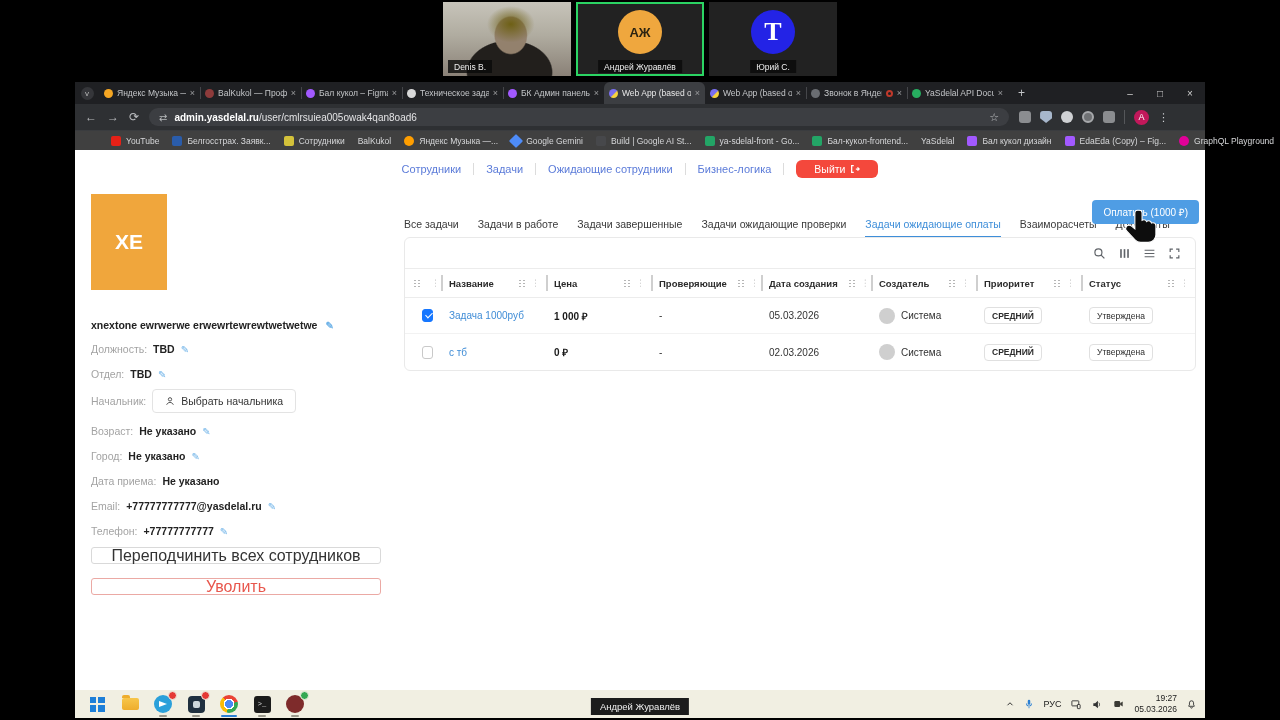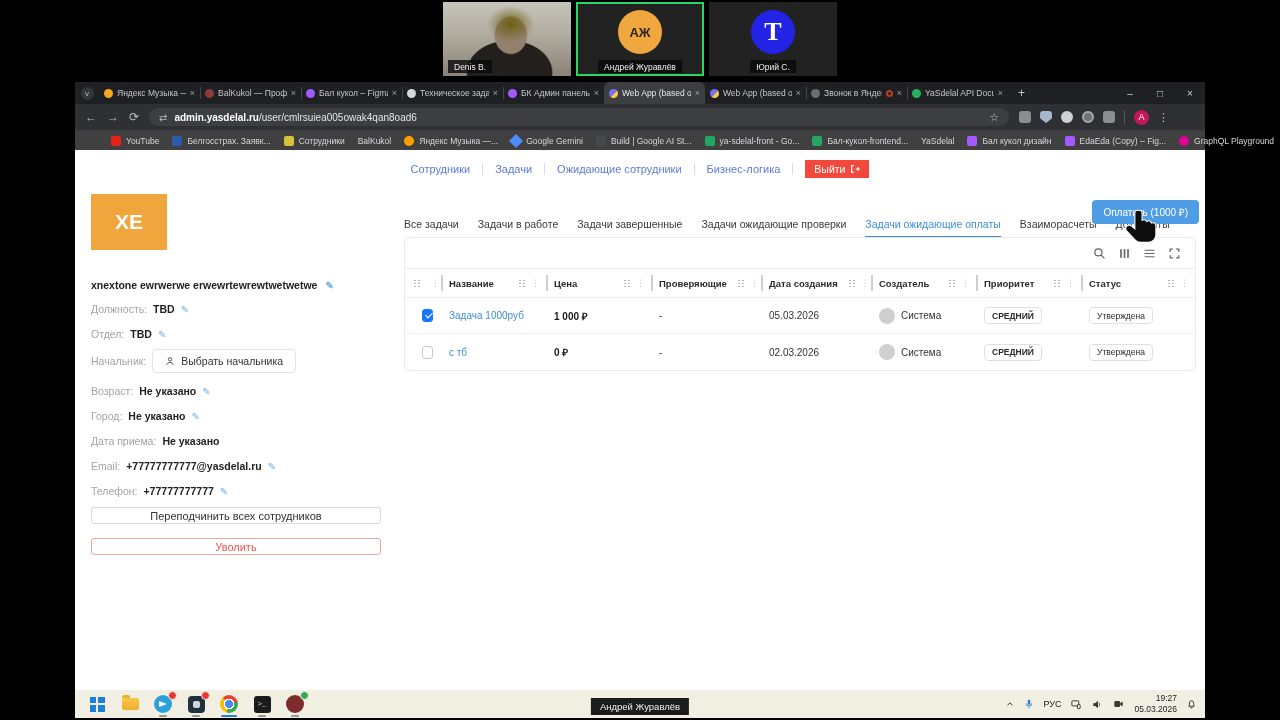--- a/index.html
+++ b/index.html
@@ -83,39 +83,39 @@
   .bico.c-gemini{background:#4e8cf9;transform:rotate(45deg);border-radius:1px;}
   .bico.c-dark{background:#47484b;} .bico.c-sheets{background:#23a566;}
   .bico.c-figma{background:#a259ff;} .bico.c-gql{background:#e10098;border-radius:50%;}
 
   
   .page { position:absolute; top:68px; left:0; right:0; bottom:0; background:#fff; overflow:hidden; }
   .topnav { position:absolute; top:10px; left:0; right:0; display:flex; justify-content:center;
     align-items:center; gap:12px; }
   .navlink { color:#5b7bd9; font-size:11px; white-space:nowrap; }
   .nsep { width:1px; height:12px; background:#dcdcdc; }
-  .logout-btn { background:#f4483c; color:#fff; font-size:10.5px; border-radius:0;
-    padding:3px 9px; display:flex; align-items:center; gap:5px; }
+  .logout-btn { background:#f4483c; color:#fff; font-size:10.5px; border-radius:6px;
+    padding:3px 18px; display:flex; align-items:center; gap:5px; }
 
   
   .sidebar { position:absolute; left:16px; top:44px; width:290px; }
-  .logo { width:76px; height:56px; background:#f0a63c; color:#fff; font-weight:bold; font-size:21px;
+  .logo { width:76px; height:96px; background:#f0a63c; color:#fff; font-weight:bold; font-size:21px;
     display:flex; align-items:center; justify-content:center; }
   .pname { margin-top:29px; font-size:10.5px; font-weight:bold; color:#222; display:flex; gap:8px;
     align-items:center; white-space:nowrap; }
   .pencil { color:#6fb3e8; font-size:10px; }
   .frow { margin-top:11px; height:14px; display:flex; align-items:center; gap:6px; font-size:10.5px;
     white-space:nowrap; }
   .flabel { color:#a3a3a3; }
   .fvalue { color:#222; font-weight:bold; }
   .frow.boss { height:24px; margin-top:8px; }
   .boss-btn { border:1px solid #e3e3e3; border-radius:4px; height:24px; display:flex;
     align-items:center; gap:6px; padding:0 12px; color:#333; font-size:10.5px; }
   .side-btn { margin-top:9px; width:100%; height:17px; border:1px solid #d9d9d9; border-radius:3px;
-    display:flex; align-items:center; justify-content:center; font-size:11px; color:#333; background:#fff; }
+    display:flex; align-items:center; justify-content:center; font-size:16px; color:#333; background:#fff; }
   .side-btn.danger { border-color:#eba9a4; color:#e8574d; margin-top:14px; }
 
   
   .main { position:absolute; left:329px; top:0; width:792px; height:100%; }
   .ptabs { position:absolute; top:68px; left:0; display:flex; gap:19px; }
   .ptab { font-size:10.5px; color:#3a3a3a; padding-bottom:6px; white-space:nowrap; }
   .ptab.active { color:#3e8ed9; border-bottom:2px solid #3e8ed9; }
   .pay-btn { position:absolute; top:50px; right:-3px; background:#4f9de4; color:#fff;
     font-size:10px; border-radius:4px; padding:5px 11px; }
 

